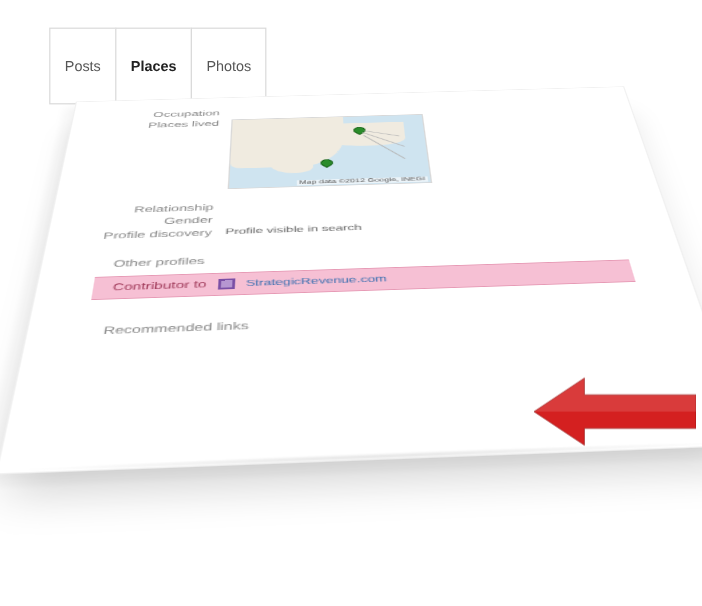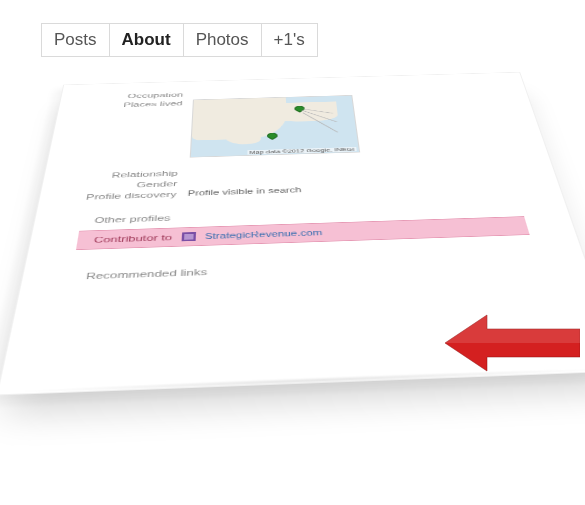--- a/index.html
+++ b/index.html
@@ -12,22 +12,22 @@
       overflow: hidden;
     }
 
     .tabs {
       display: flex;
       padding: 23px 0 0 42px;
       gap: 0;
     }
     .tab {
       border: 1px solid #dadada;
-      padding: 6px 12px;
-      font-size: 17px;
+      padding: 24px 12px;
+      font-size: 12px;
       color: #555;
       cursor: pointer;
       margin-left: -1px;
       background: #fff;
     }
     .tab.active {
       font-weight: bold;
       color: #222;
     }
 
@@ -153,23 +153,22 @@
       height: 20px;
       background: radial-gradient(ellipse at center, rgba(0,0,0,0.1) 0%, rgba(0,0,0,0) 70%);
       transform: scaleY(0.3);
     }
   </style>
 </head>
 <body>
 
 <div class="tabs">
   <div class="tab">Posts</div>
-  <div class="tab active">About</div>
+  <div class="tab active">Places</div>
   <div class="tab">Photos</div>
-  <div class="tab">+1's</div>
 </div>
 
 <div class="page-wrap">
   <div class="page">
 
     <div class="row">
       <div class="label-col">Occupation</div>
       <div class="value-col"></div>
     </div>
 

